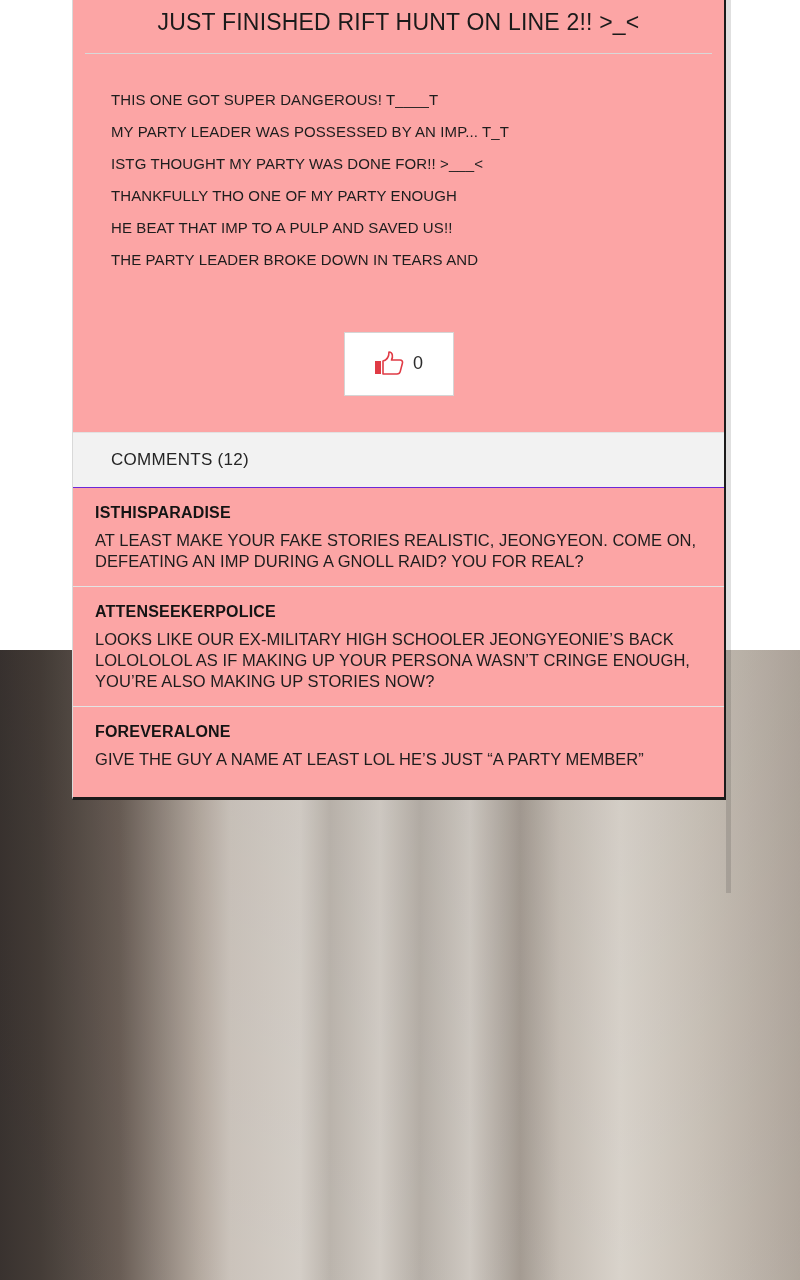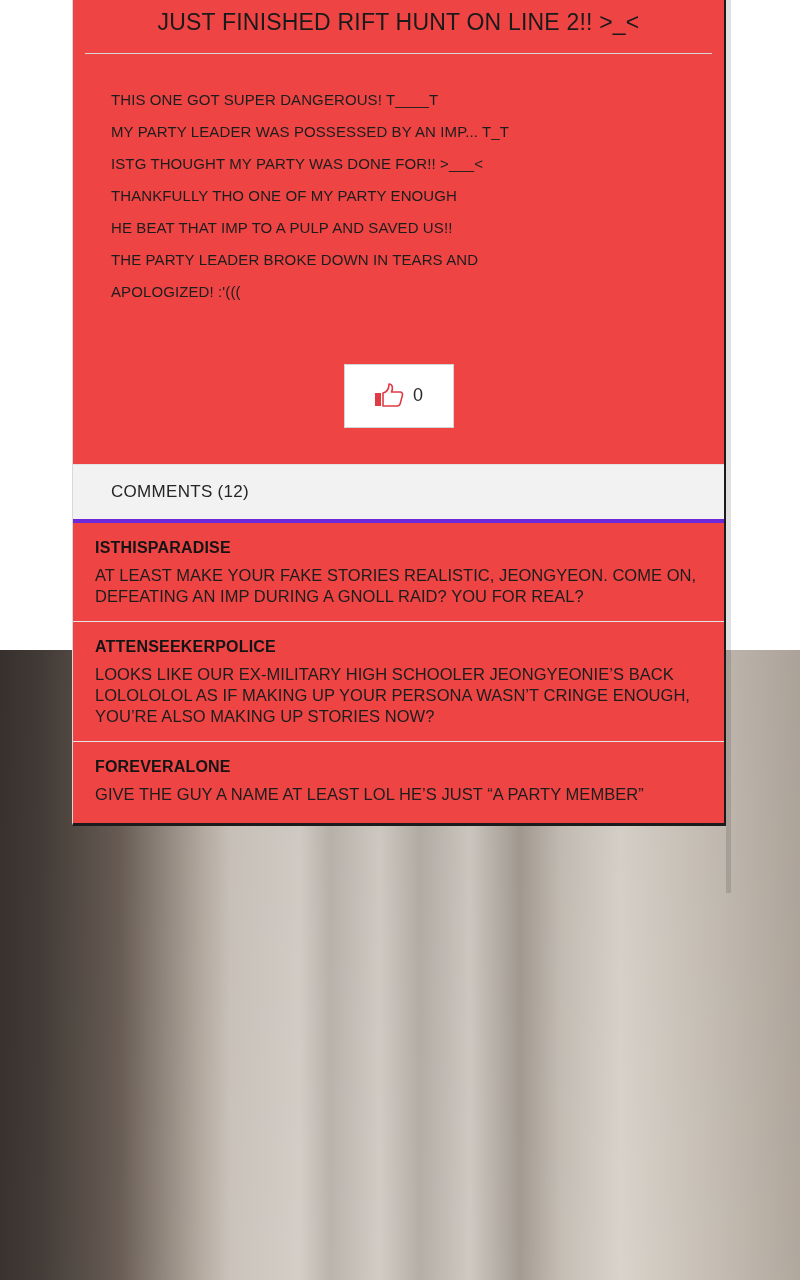--- a/index.html
+++ b/index.html
@@ -37,25 +37,25 @@
         #c9c1b8 560px, #ddd7cf 620px,
         #cdc5bb 700px, #b4aaa0 800px);
   }
 
   
   .post-card {
     position: absolute;
     left: 72px;
     top: 0;
     width: 654px;
-    background: #ef4444;
+    background: #fca5a5;
     border-left: 1px solid #d9d9d9;
     border-right: 2px solid #1b1b1b;
     border-bottom: 3px solid #1b1b1b;
-    padding-bottom: 4px;
+    padding-bottom: 13px;
   }
 
   .post-title {
     font-size: 23px;
     color: #1a1a1a;
     letter-spacing: 0.2px;
     text-align: center;
     padding: 8px 10px 16px 10px;
     line-height: 1.25;
     font-weight: 400;
@@ -95,21 +95,21 @@
     cursor: pointer;
   }
   .like-button .count {
     font-size: 18px;
     color: #2b2b2b;
   }
 
   .comments-header {
     background: #f2f2f2;
     border-top: 1px solid #e2e2e2;
-    border-bottom: 4px solid #6d28d9;
+    border-bottom: 1px solid #6d28d9;
     padding: 17px 0 17px 38px;
     font-size: 17px;
     color: #252525;
     letter-spacing: 0.3px;
   }
 
   .comment {
     padding: 16px 22px 14px 22px;
     border-bottom: 1px solid #e4e4e4;
   }
@@ -161,21 +161,20 @@
     <div class="post-title">JUST FINISHED RIFT HUNT ON LINE 2!! &gt;_&lt;</div>
     <div class="divider"></div>
 
     <div class="post-body">
       <p>THIS ONE GOT SUPER DANGEROUS! T____T</p>
       <p>MY PARTY LEADER WAS POSSESSED BY AN IMP... T_T</p>
       <p>ISTG THOUGHT MY PARTY WAS DONE FOR!! &gt;___&lt;</p>
       <p>THANKFULLY THO ONE OF MY PARTY ENOUGH</p>
       <p>HE BEAT THAT IMP TO A PULP AND SAVED US!!</p>
       <p>THE PARTY LEADER BROKE DOWN IN TEARS AND</p>
-      <p>APOLOGIZED! :'(((</p>
     </div>
 
     <div class="like-wrap">
       <div class="like-button">
         <svg width="30" height="26" viewBox="0 0 30 26">
           <rect x="1" y="10" width="6" height="13" fill="#e03b45"></rect>
           <path d="M9 23 L9 10 C13 9 15 5 15 1 C19 1 19 6 17.5 9 L26 9 C28 9 29 10.5 28.4 12.2 L26.2 20.6 C25.8 22.2 24.6 23 23 23 Z" fill="none" stroke="#e03b45" stroke-width="1.6" stroke-linejoin="round"></path>
         </svg>
         <span class="count">0</span>
       </div>

